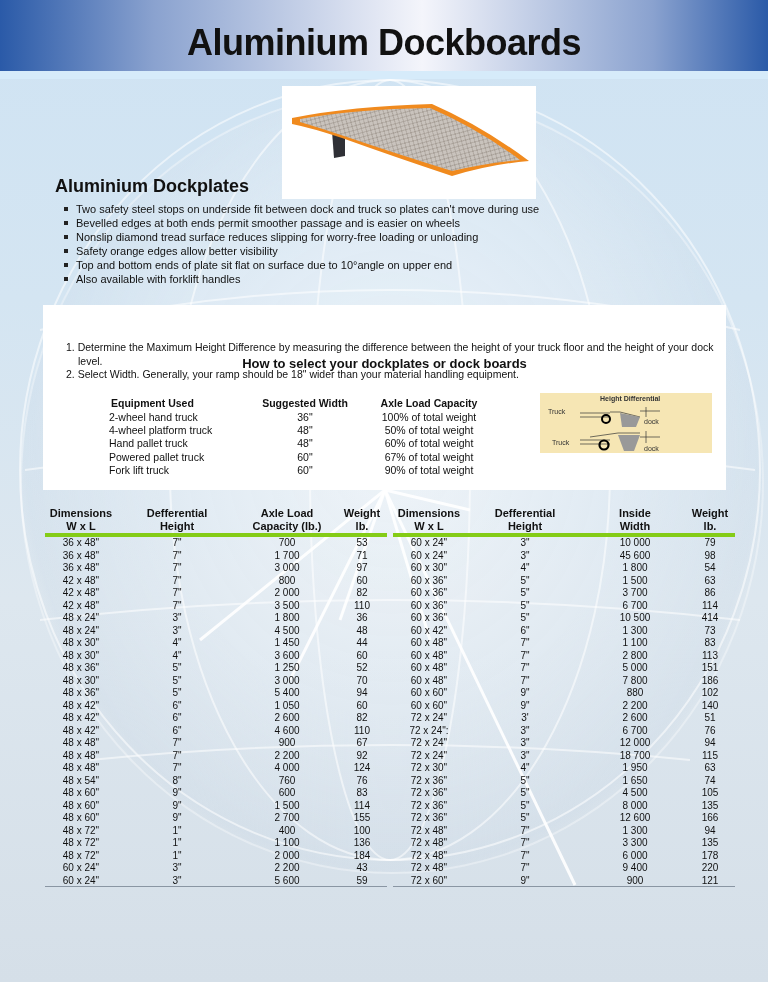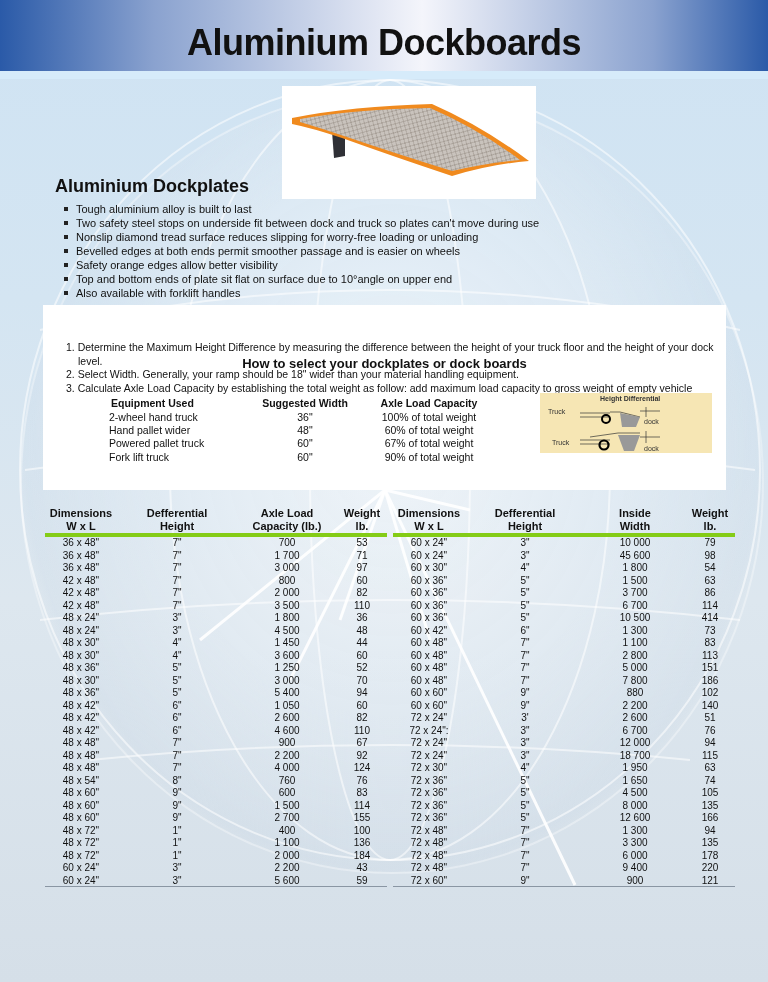--- a/index.html
+++ b/index.html
@@ -99,52 +99,55 @@
       </pattern>
     </defs>
     <polygon points="50,45 63,46 63,70 52,72" fill="#2f3036"></polygon>
     <path d="M10 32 Q70 20 150 18 Q200 40 247 75 Q210 78 170 90 Q110 70 60 52 Q30 42 10 38 Z" fill="#f08a1e"></path>
     <path d="M18 33 Q75 23 148 22 Q195 42 238 74 Q205 77 170 85 Q112 67 62 50 Q35 41 18 36 Z" fill="url(#tread)"></path>
   </svg>
 </div>
 
 <div class="section-title">Aluminium Dockplates</div>
 <ul class="bullets">
-  <li>Tough aluminium alloy is built to last</li>
   <li>Two safety steel stops on underside fit between dock and truck so plates can't move during use</li>
+  <li>Bevelled edges at both ends permit smoother passage and is easier on wheels</li>
   <li>Nonslip diamond tread surface reduces slipping for worry-free loading or unloading</li>
-  <li>Bevelled edges at both ends permit smoother passage and is easier on wheels</li>
   <li>Safety orange edges allow better visibility</li>
   <li>Top and bottom ends of plate sit flat on surface due to 10°angle on upper end</li>
   <li>Also available with forklift handles</li>
 </ul>
 
 <div class="select-box">
   <div class="select-title">How to select your dockplates or dock boards</div>
   <ol class="steps">
     <li>1. Determine the Maximum Height Difference by measuring the difference between the height of your truck floor and the height of your dock level.</li>
     <li>2. Select Width. Generally, your ramp should be 18" wider than your material handling equipment.</li>
-    <li>3. Calculate Axle Load Capacity by establishing the total weight as follow: add maximum load capacity to gross weight of empty vehicle</li>
   </ol>
   <table class="equip">
     <thead>
       <tr>
         <th class="c1">Equipment Used</th>
         <th class="c2">Suggested Width</th>
         <th class="c3">Axle Load Capacity</th>
       </tr>
     </thead>
     <tbody id="equip-body">
         <tr class="row">
           <td class="c1">2-wheel hand truck</td>
           <td class="c2">36"</td>
           <td class="c3">100% of total weight</td>
         </tr>
         <tr class="row">
-          <td class="c1">Hand pallet wider</td>
+          <td class="c1">4-wheel platform truck</td>
+          <td class="c2">48"</td>
+          <td class="c3">50% of total weight</td>
+        </tr>
+        <tr class="row">
+          <td class="c1">Hand pallet truck</td>
           <td class="c2">48"</td>
           <td class="c3">60% of total weight</td>
         </tr>
         <tr class="row">
           <td class="c1">Powered pallet truck</td>
           <td class="c2">60"</td>
           <td class="c3">67% of total weight</td>
         </tr>
         <tr class="row last">
           <td class="c1">Fork lift truck</td>

